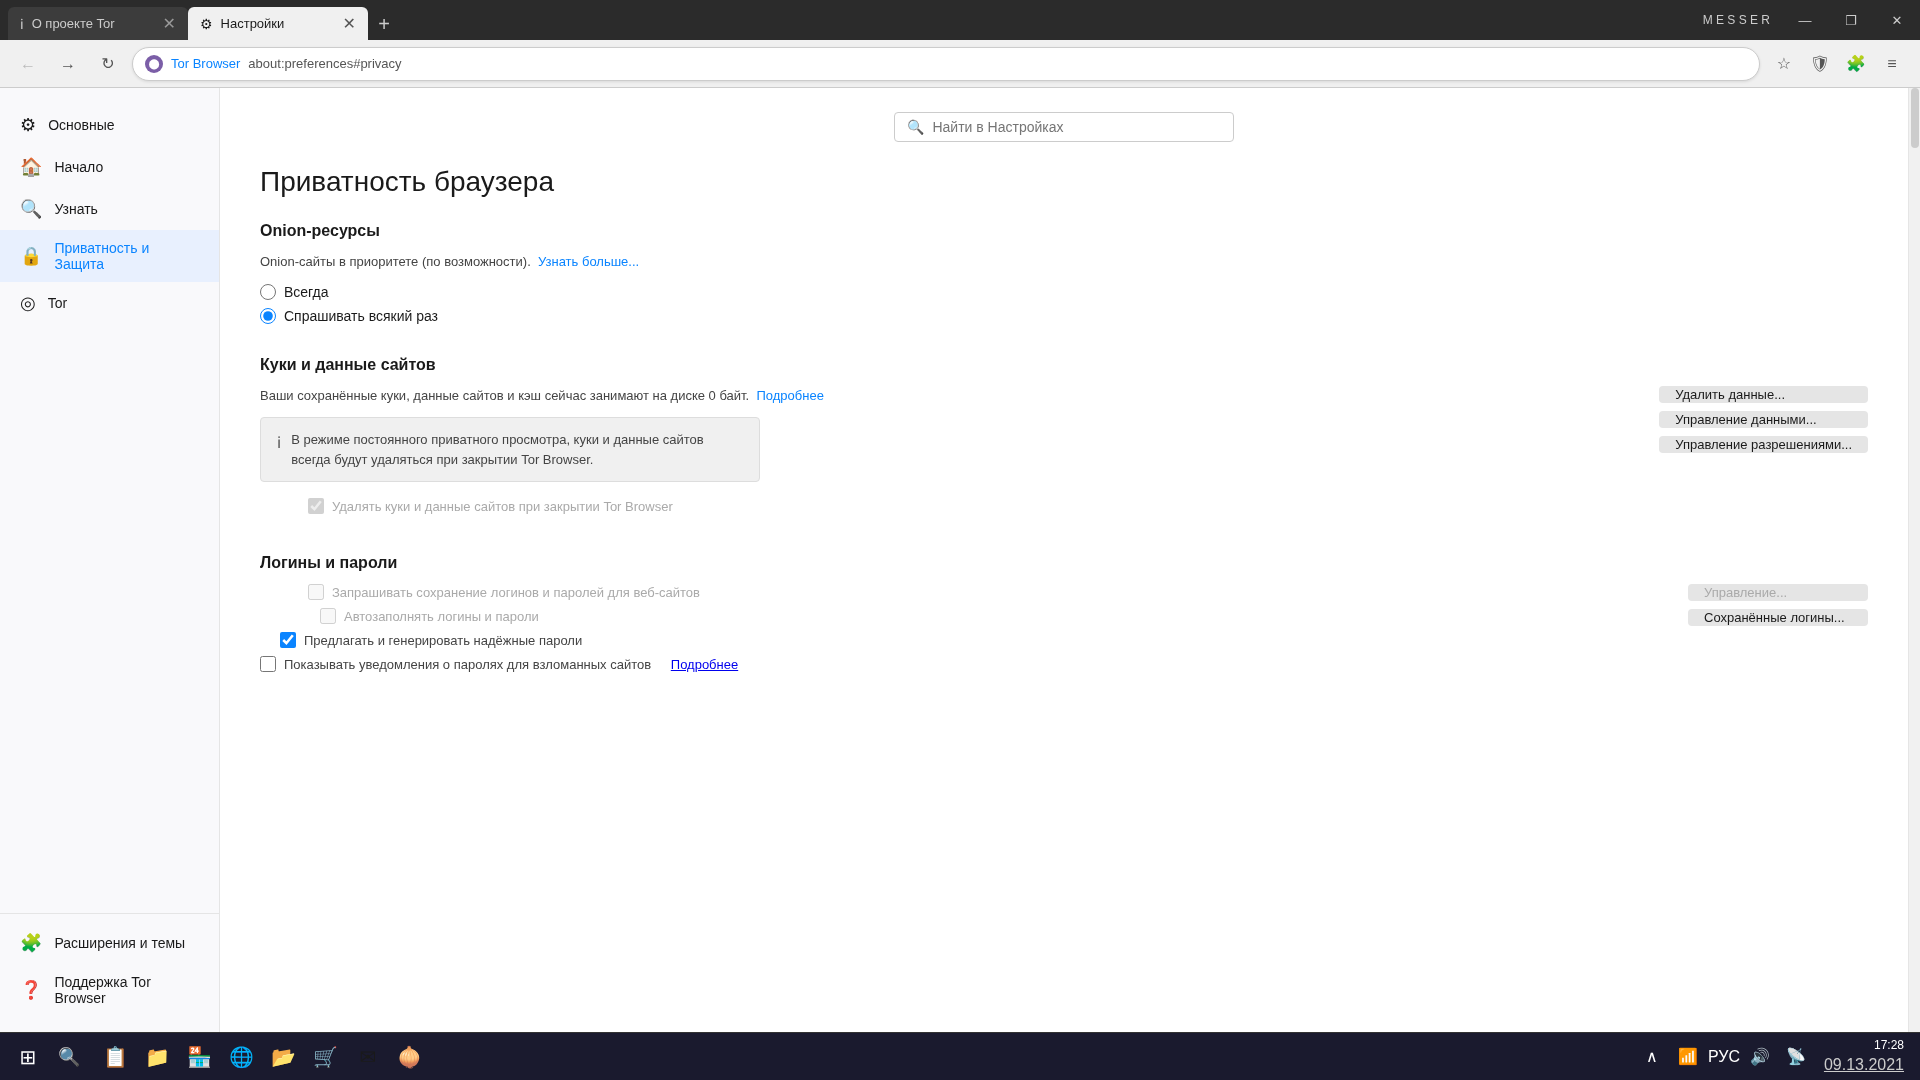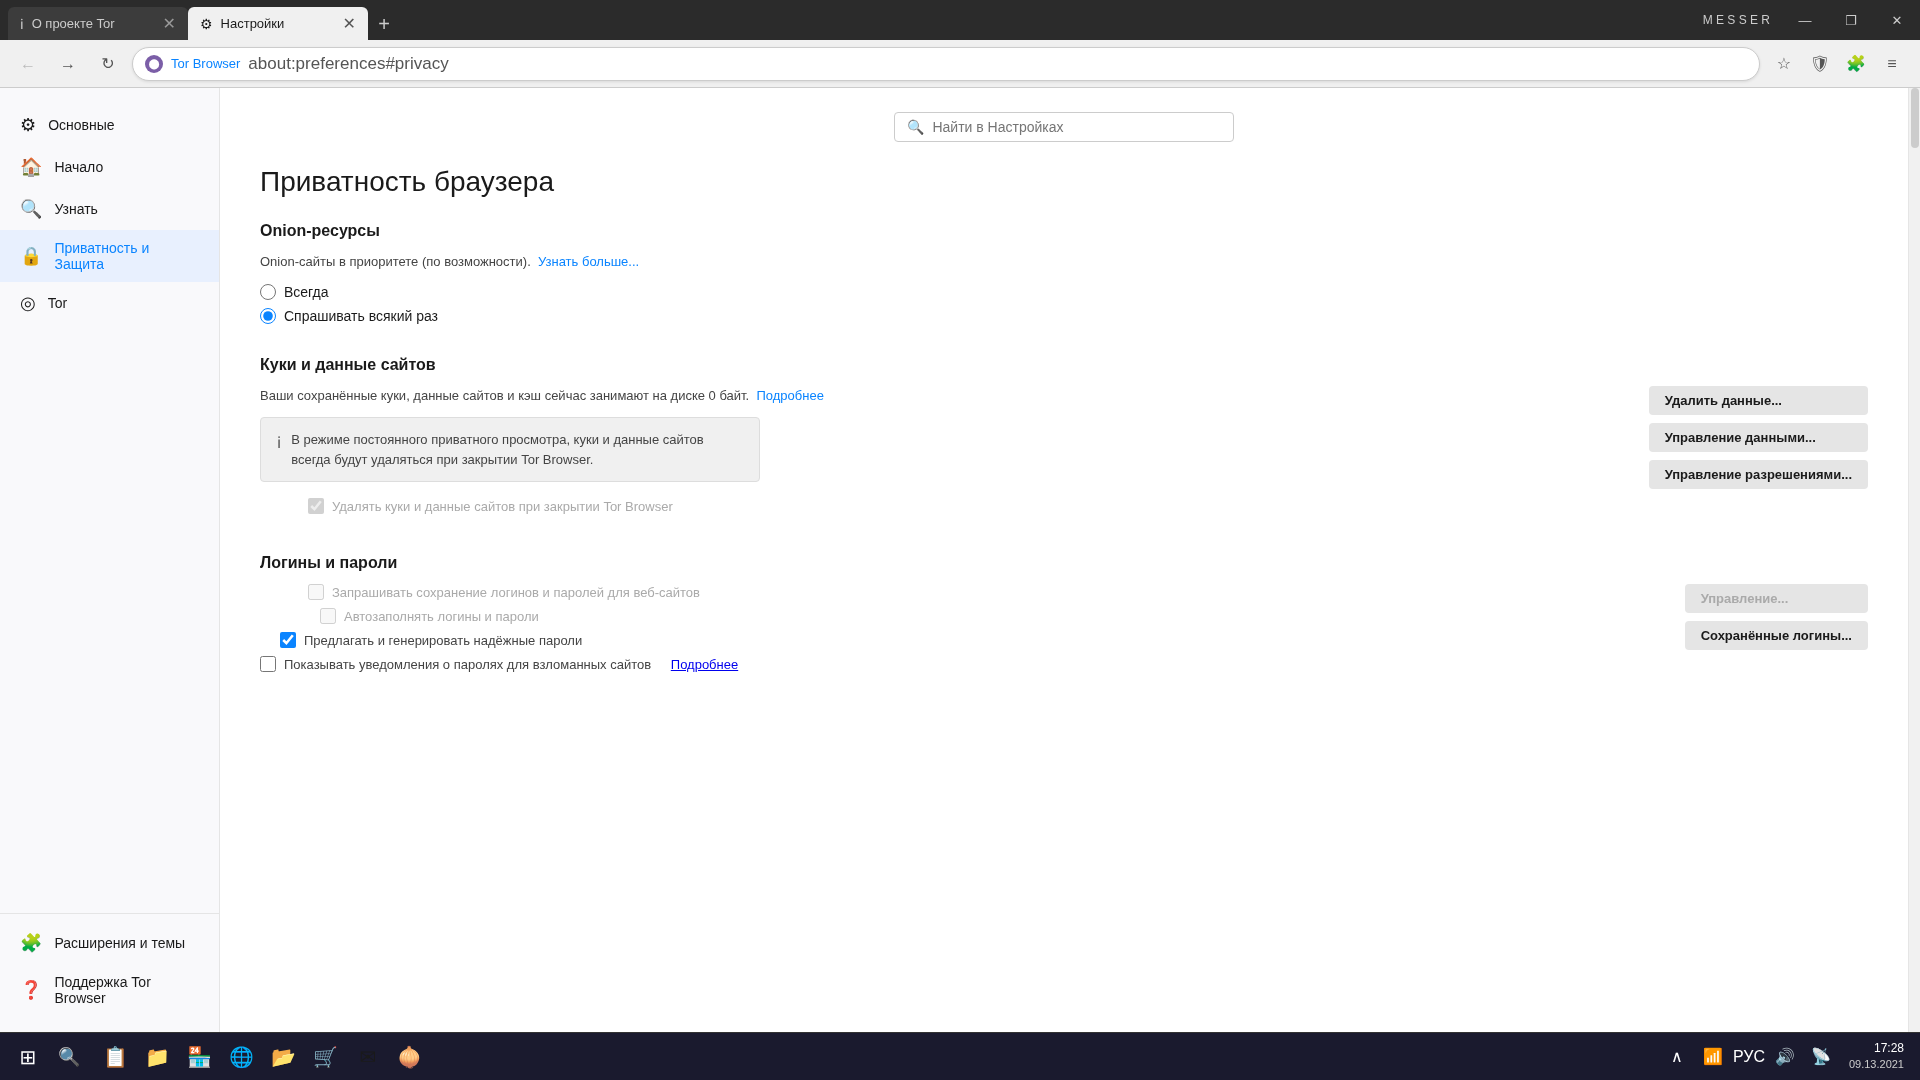--- a/index.html
+++ b/index.html
@@ -234,26 +234,25 @@
     .btn-group {
       display: flex;
       flex-direction: column;
       gap: 8px;
       min-width: 180px;
     }
     .pref-btn {
       background: #e5e5e5;
       border: none;
       border-radius: 4px;
-      padding: 7px 16px;
+      padding: 1px 16px;
       font-size: 13px;
       cursor: pointer;
       color: #1a1a1a;
       text-align: left;
-      font-weight: bold;
     }
     .pref-btn.disabled {
       color: #aaa;
       cursor: default;
     }
 
     .info-box {
       background: #f0f0f0;
       border: 1px solid #ddd;
       border-radius: 4px;
@@ -312,21 +311,21 @@
       margin-left: auto;
       display: flex; align-items: center; gap: 4px;
       color: white; font-size: 12px;
     }
     .taskbar-sys-icon {
       width: 32px; height: 32px;
       display: flex; align-items: center; justify-content: center;
       cursor: pointer; font-size: 16px;
     }
     .time-display { text-align: right; font-size: 12px; line-height: 1.4; padding: 0 8px; }
-    .date-display { font-size: 11px; color: #ccc; }
+    .date-display { font-size: 16px; color: #ccc; text-decoration: underline; }
 
     ::-webkit-scrollbar { width: 8px; }
     ::-webkit-scrollbar-track { background: #f1f1f1; }
     ::-webkit-scrollbar-thumb { background: #ccc; border-radius: 4px; }
   </style>
 </head>
 <body>
 
 <div class="browser-chrome">
 
@@ -352,21 +351,21 @@
     </div>
   </div>
 
   <div class="toolbar">
     <div class="nav-btn disabled">←</div>
     <div class="nav-btn">→</div>
     <div class="nav-btn">↻</div>
     <div class="address-bar">
       <div class="tor-icon" style="font-size:10px; background:#7b5ea7; color:white; border-radius:50%; width:18px; height:18px; display:flex; align-items:center; justify-content:center;">⬤</div>
       <span style="color:#0a84ff; font-size:13px;">Tor Browser</span>
-      <span style="color:#555; font-size:17px;">about:preferences#privacy</span>
+      <span style="color:#555; font-size:13px;">about:preferences#privacy</span>
     </div>
     <div class="toolbar-actions">
       <div class="toolbar-icon">☆</div>
       <div class="toolbar-icon">🛡</div>
       <div class="toolbar-icon">🧩</div>
       <div class="toolbar-icon">≡</div>
     </div>
   </div>
 
   <div class="main-content">

